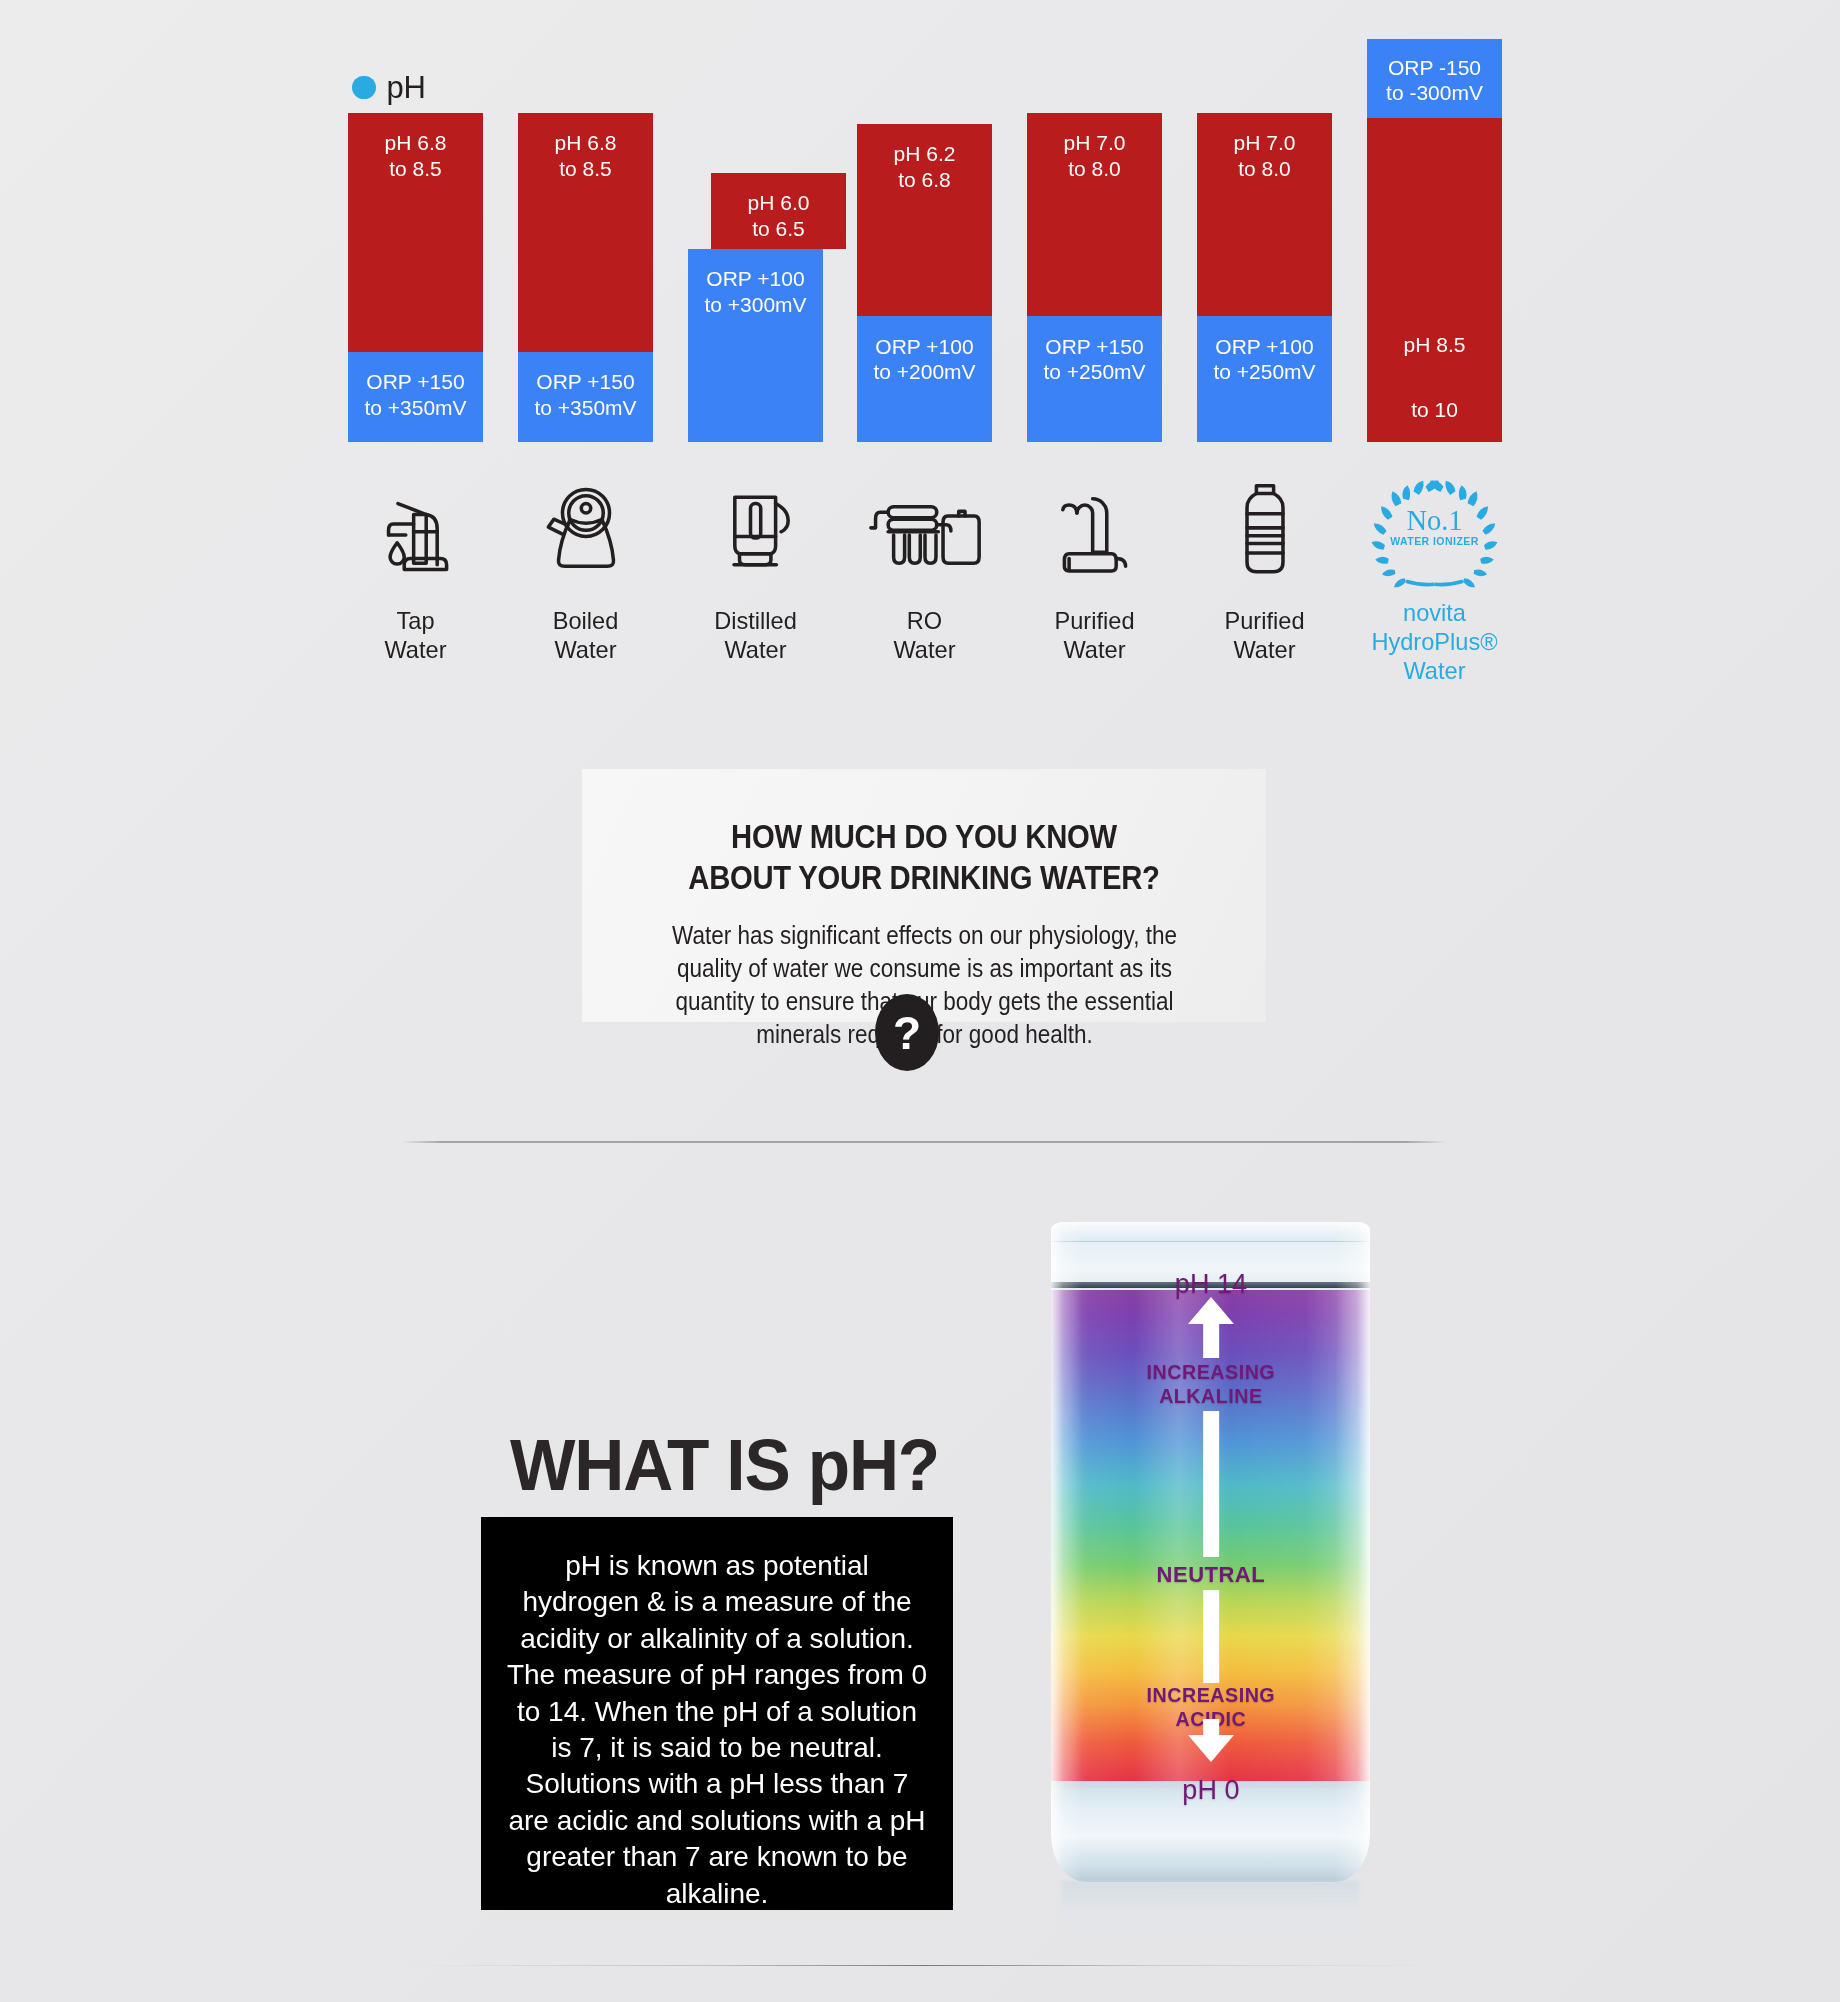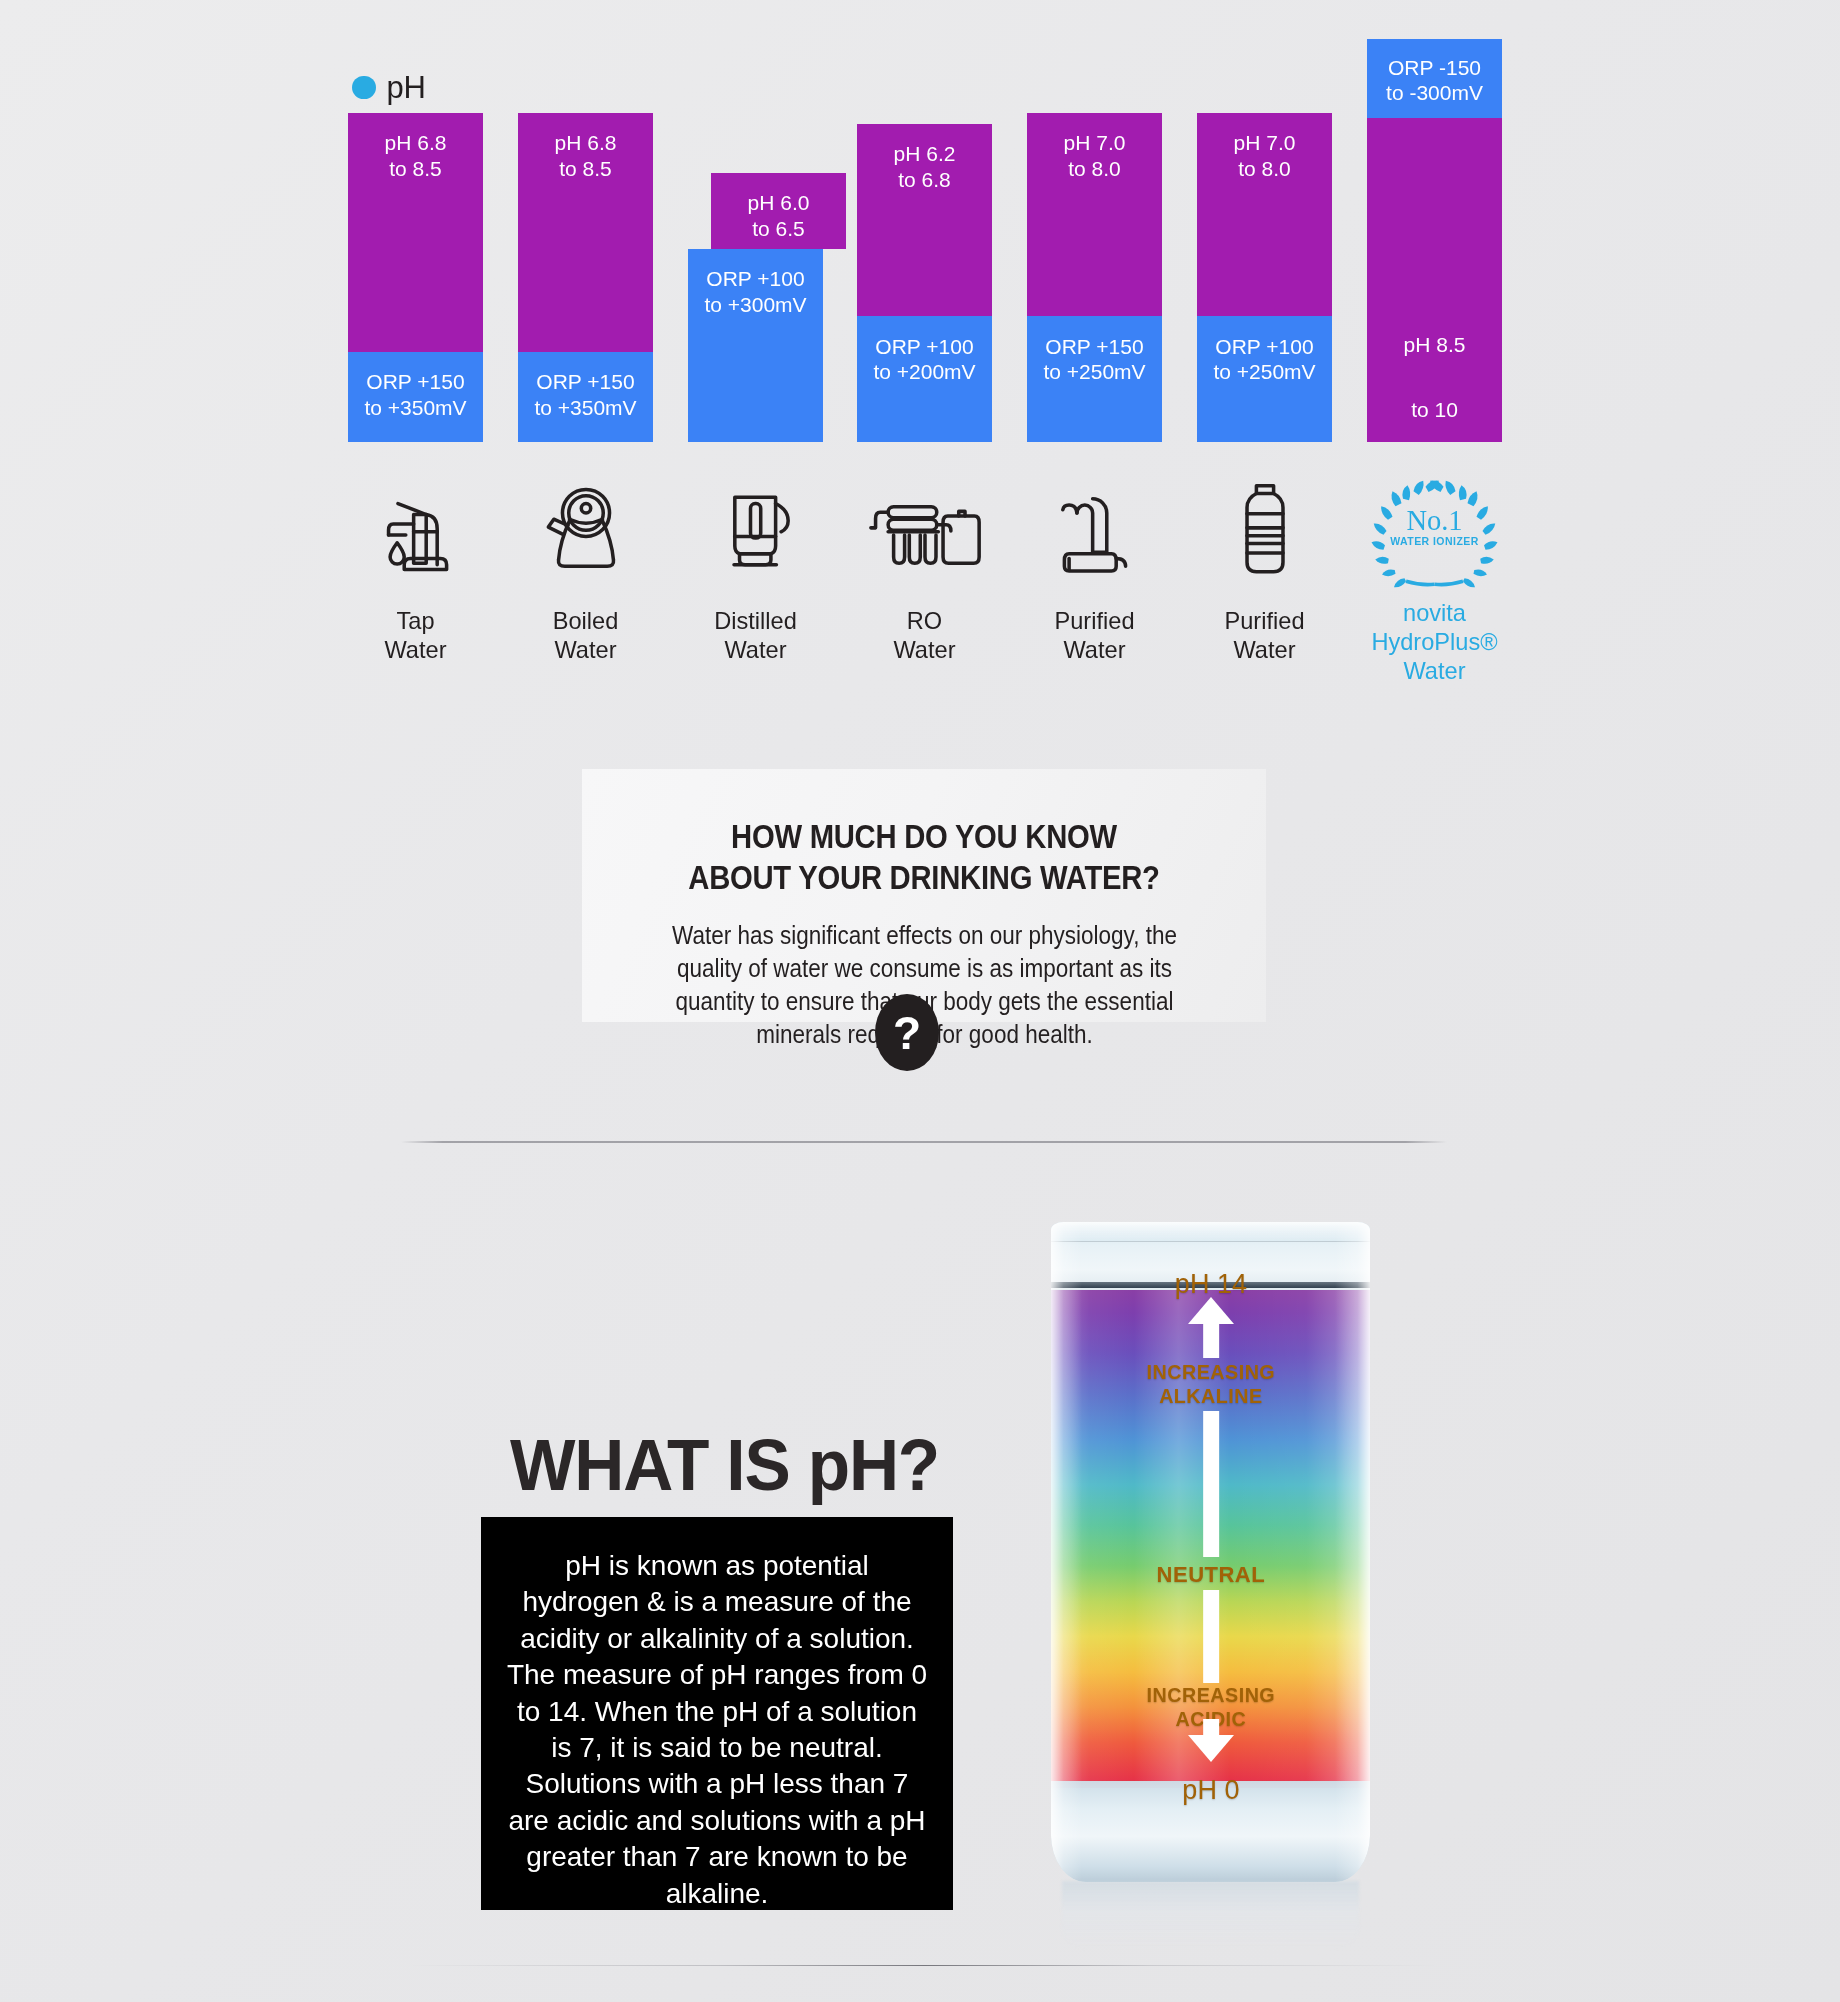--- a/index.html
+++ b/index.html
@@ -68,21 +68,21 @@
     display: flex;
     flex-direction: column;
     align-items: center;
     justify-content: flex-start;
     color: #ffffff;
     font-size: 21px;
     line-height: 1.22;
     text-align: center;
     overflow: hidden;
   }
-  .seg.ph  { background: #a21caf; padding-top: 17.3px; }
+  .seg.ph  { background: #b91c1c; padding-top: 17.3px; }
   .seg.orp { background: #3b82f6; padding-top: 17.3px; }
   
   .bar-col.inverted .seg.orp { padding-top: 15.7px; }
   .bar-col.inverted .seg.ph  {
     justify-content: flex-end;
     padding-top: 0;
     padding-bottom: 19px;
   }
   .seg-line { display: block; white-space: nowrap; }
 
@@ -310,21 +310,21 @@
       rgba(232,232,234,0) 100%);
     border-radius: 0 0 31px 31px / 0 0 20.4px 20.4px;
     filter: blur(1.6px);
   }
 
   
   .glass-label {
     position: absolute;
     left: 0; right: 0;
     text-align: center;
-    color: #a16207;
+    color: #701a75;
     font-weight: bold;
     text-shadow: 0 0.8px 1.6px rgba(0,0,0,0.18);
   }
   #lab-ph14 { top: 47px;  font-size: 27px; font-weight: normal; }
   #lab-alk  { top: 139px; font-size: 19.7px; line-height: 1.2; letter-spacing: 0.5px; }
   #lab-neu  { top: 340px; font-size: 22px; letter-spacing: 0.5px; }
   #lab-acid { top: 462px; font-size: 19.7px; line-height: 1.2; letter-spacing: 0.5px; }
   #lab-ph0  { top: 553px; font-size: 27px; font-weight: normal; }
 
   .arrow-shaft {

